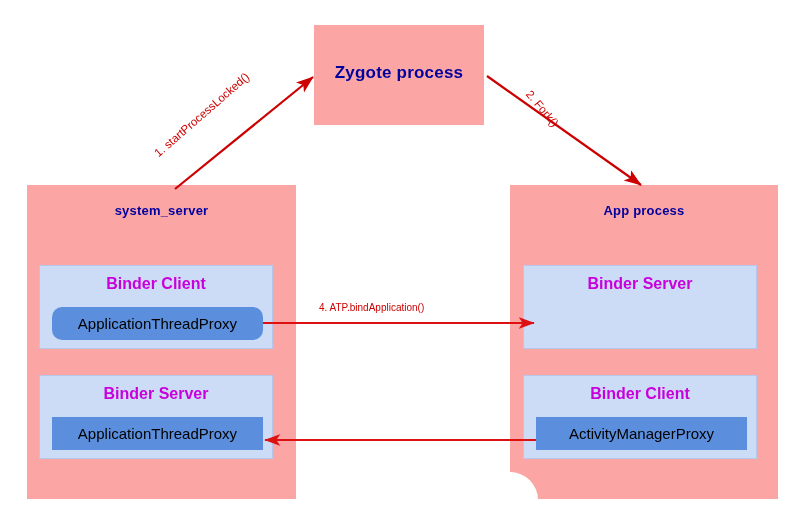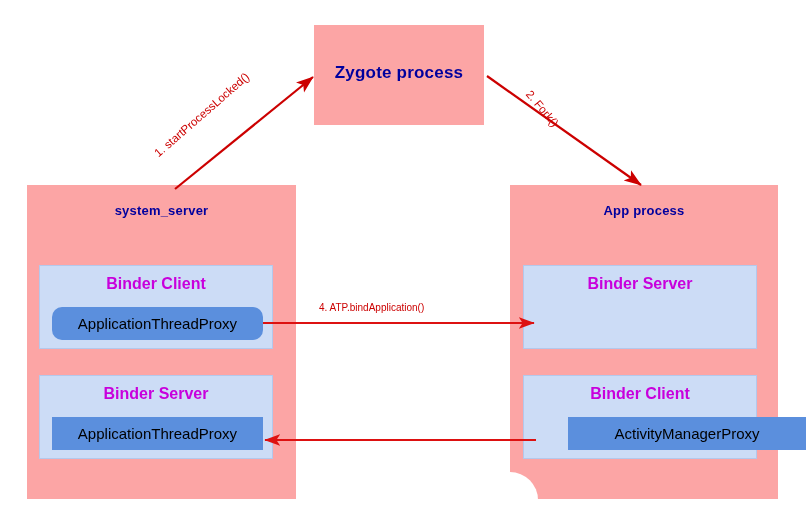--- a/index.html
+++ b/index.html
@@ -92,21 +92,21 @@
   }
   
   #bg-left-top   { left: 39px;  top: 265px; width: 234px; height: 84px; }
   #bg-left-bot   { left: 39px;  top: 375px; width: 234px; height: 84px; }
   #bg-right-top  { left: 523px; top: 265px; width: 234px; height: 84px; }
   #bg-right-bot  { left: 523px; top: 375px; width: 234px; height: 84px; }
 
   #comp-atp  { left: 52px;  top: 307px; width: 211px; height: 33px; border-radius: 10px; }
   #comp-ams  { left: 52px;  top: 417px; width: 211px; height: 33px; }
   #comp-at   { left: 536px; top: 307px; width: 211px; height: 33px; }
-  #comp-amp  { left: 568px; top: 417px; width: 238px; height: 33px; }
+  #comp-amp  { left: 536px; top: 417px; width: 211px; height: 33px; }
 
   svg.arrows {
     position: absolute;
     left: 0;
     top: 0;
     width: 807px;
     height: 516px;
     pointer-events: none;
   }
   .arrow-line {

